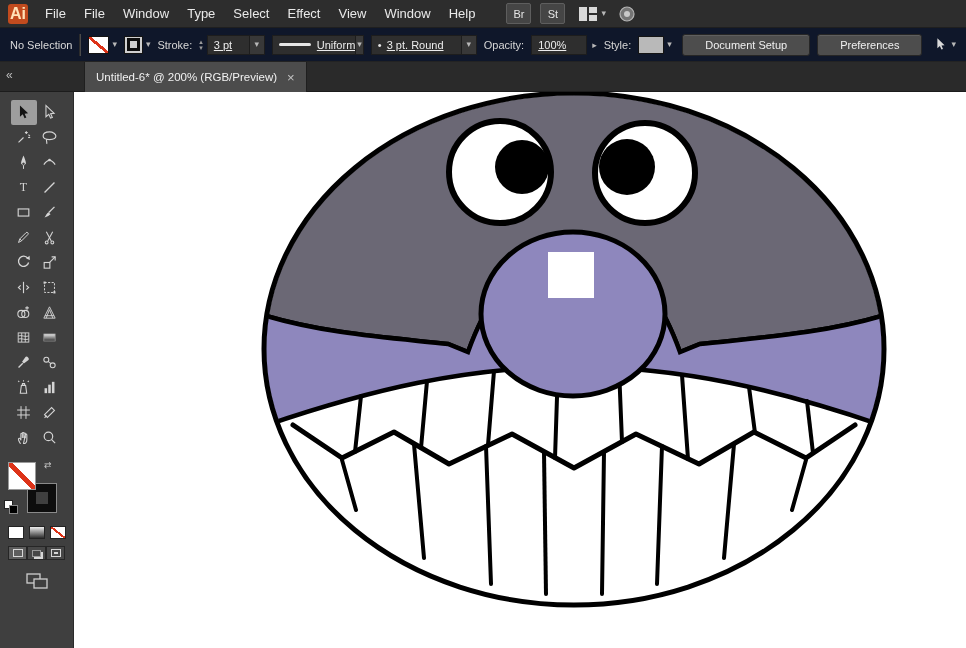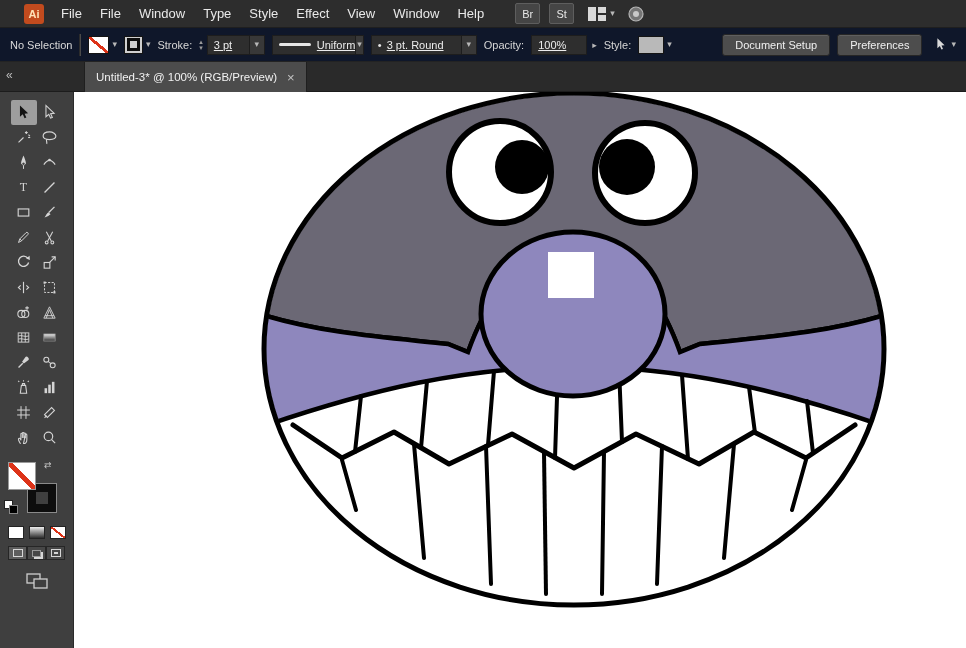--- a/index.html
+++ b/index.html
@@ -8,22 +8,22 @@
     background:#ffffff;font-family:"Liberation Sans", sans-serif;
     -webkit-font-smoothing:antialiased;
   }
   
   #menubar{
     position:absolute;left:0;top:0;width:966px;height:28px;
     background:#2d2d2d;border-bottom:1px solid #1f1f1f;
     display:flex;align-items:center;color:#e9e9e9;box-sizing:border-box;
   }
   .logo{
-    width:20px;height:20px;margin-left:24px;border-radius:3px;
-    background:#c24b1e;color:#ffe2b8;font-size:11px;font-weight:bold;
+    width:20px;height:20px;margin-left:8px;border-radius:3px;
+    background:#c24b1e;color:#ffe2b8;font-size:16px;font-weight:bold;
     display:flex;align-items:center;justify-content:center;flex:0 0 auto;
   }
   .menus{display:flex;align-items:center;margin-left:8px;}
   .menu-item{padding:0 9px;font-size:13px;cursor:default;text-align:right;}
   .shortcuts{display:flex;gap:9px;margin-left:22px;}
   .sc-btn{
     width:23px;height:19px;background:#454545;border:1px solid #5e5e5e;border-radius:2px;
     font-size:11px;color:#e6e6e6;display:flex;align-items:center;justify-content:center;
   }
   .ws{display:flex;align-items:center;gap:4px;margin-left:14px;}
@@ -49,21 +49,21 @@
   .combo-caret{margin-left:auto;width:14px;align-self:stretch;border-left:1px solid #1d1d1d;background:#383838;display:flex;align-items:center;justify-content:center;}
   .w-weight{width:58px;}
   .w-profile{width:92px;}
   .w-brush{width:106px;}
   .w-opacity{width:56px;}
   .wline{width:32px;height:3px;background:#e6e6e6;border-radius:2px;margin-right:6px;flex:0 0 auto;}
   .dot{color:#e6e6e6;margin-right:5px;}
   .flyout{font-size:9px;color:#b8b8b8;margin-left:-2px;}
   .stylebox{width:24px;height:16px;background:#b9b9b9;border:1px solid #141414;}
   .cb-btn{
-    height:22px;padding:0 12px;background:#4d4d4d;border:1px solid #262626;border-radius:3px;
+    height:22px;padding:0 22px;background:#4d4d4d;border:1px solid #262626;border-radius:3px;
     box-shadow:inset 0 1px 0 #5f5f5f;color:#f0f0f0;font-size:11px;font-family:inherit;
   }
   .push{margin-left:auto;}
   .selopts{display:flex;align-items:center;gap:3px;color:#d9d9d9;margin-left:4px;}
   .mini-cursor{width:15px;height:15px;}
   
   #tabstrip{
     position:absolute;left:0;top:62px;width:966px;height:30px;
     background:#2a2a2a;border-bottom:1px solid #1c1c1c;box-sizing:border-box;
   }
@@ -125,21 +125,21 @@
 
 <div id="app">
 
   <header id="menubar">
     <div class="logo">Ai</div>
     <nav class="menus">
         <span class="menu-item">File</span>
         <span class="menu-item">File</span>
         <span class="menu-item">Window</span>
         <span class="menu-item">Type</span>
-        <span class="menu-item">Style</span>
+        <span class="menu-item">Select</span>
         <span class="menu-item">Effect</span>
         <span class="menu-item">View</span>
         <span class="menu-item">Window</span>
         <span class="menu-item">Help</span>
       </nav>
     <div class="shortcuts">
         <span class="sc-btn">Br</span>
         <span class="sc-btn">St</span>
       </div>
     <div class="ws">
@@ -221,21 +221,21 @@
       <svg class="mini-cursor" viewBox="0 0 24 24">
           <use href="#sym-selection-tool"></use>
         </svg>
       <span class="caret">▾</span>
     </div>
   </div>
 
   <div id="tabstrip">
     <span class="collapse">«</span>
     <div class="doc-tab">
-      <span>Untitled-3* @ 100% (RGB/Preview)</span>
+      <span>Untitled-6* @ 200% (RGB/Preview)</span>
       <span class="tab-close">×</span>
     </div>
   </div>
 
   <aside id="toolbar">
     <div class="tool-grid">
         <div class="tool selected">
           <svg class="ticon" viewBox="0 0 24 24">
             <use href="#sym-selection-tool"></use>
           </svg>

